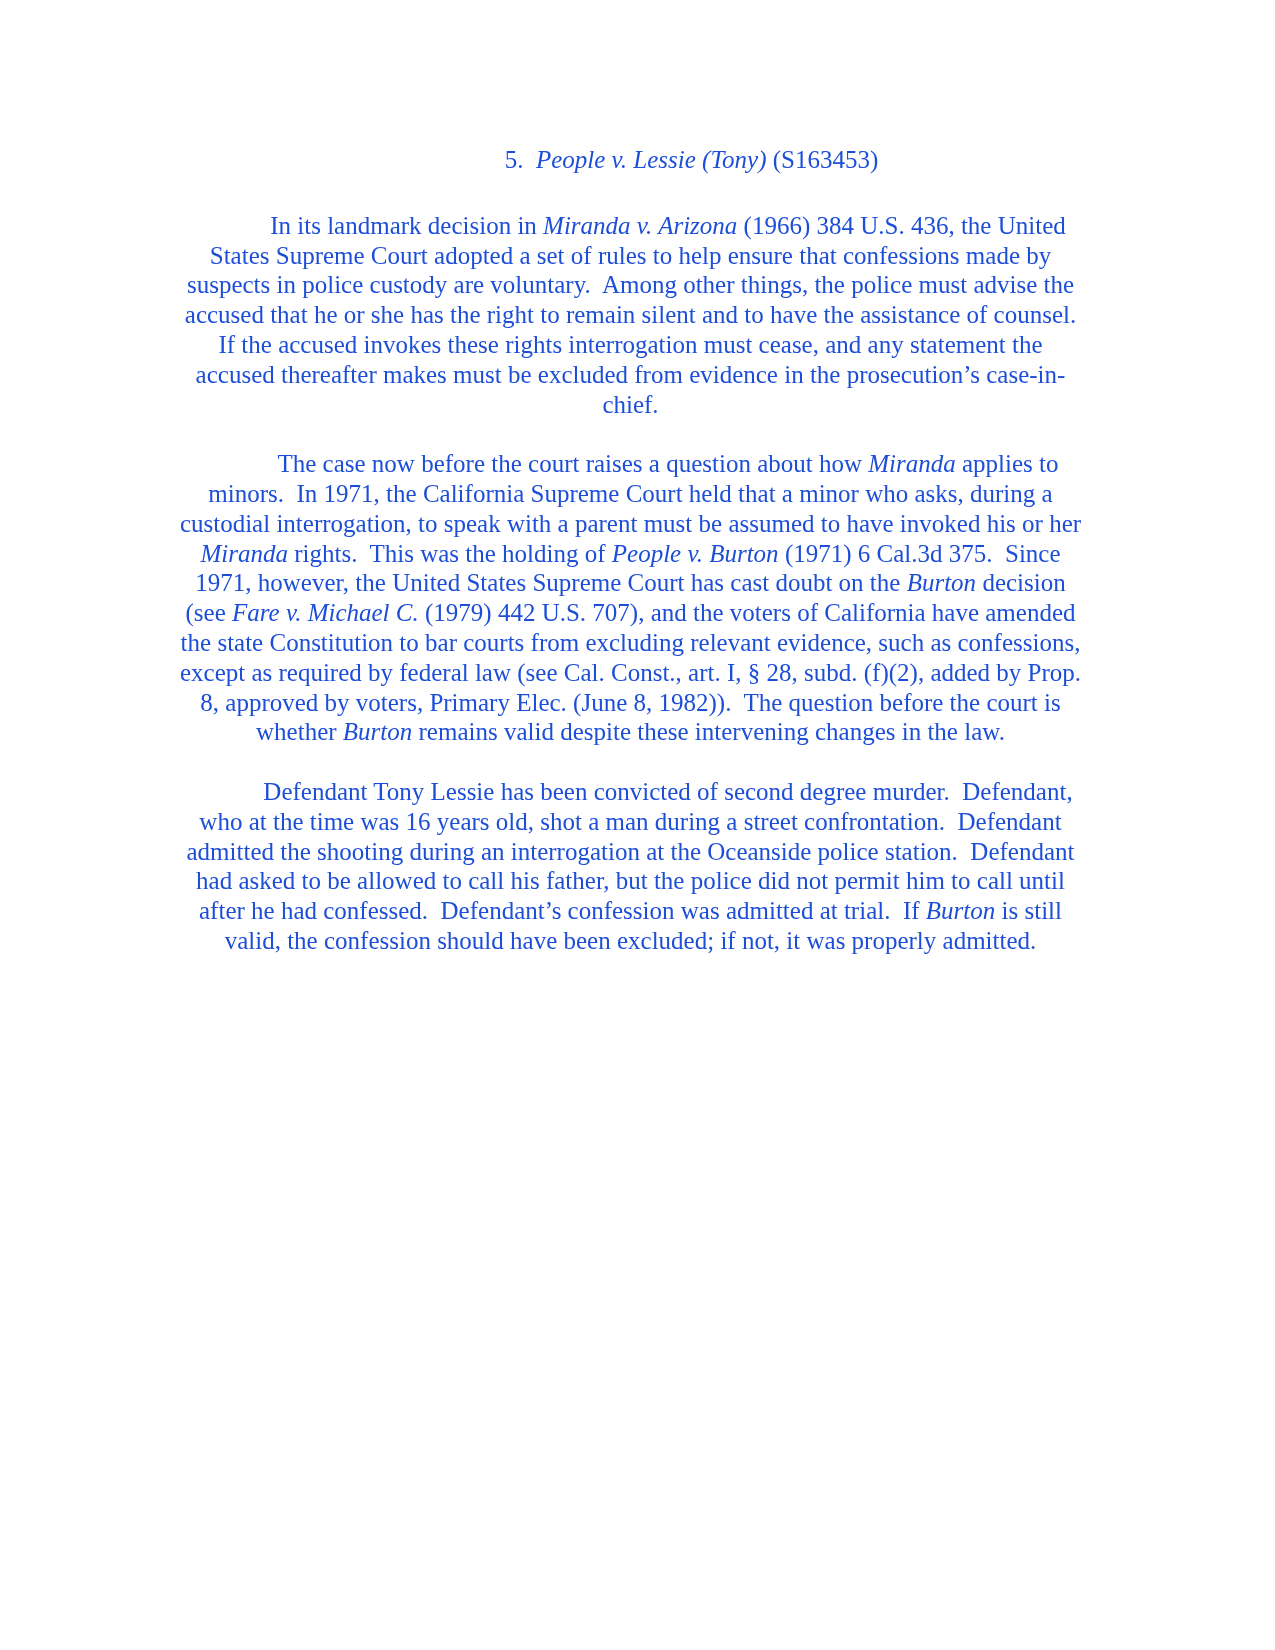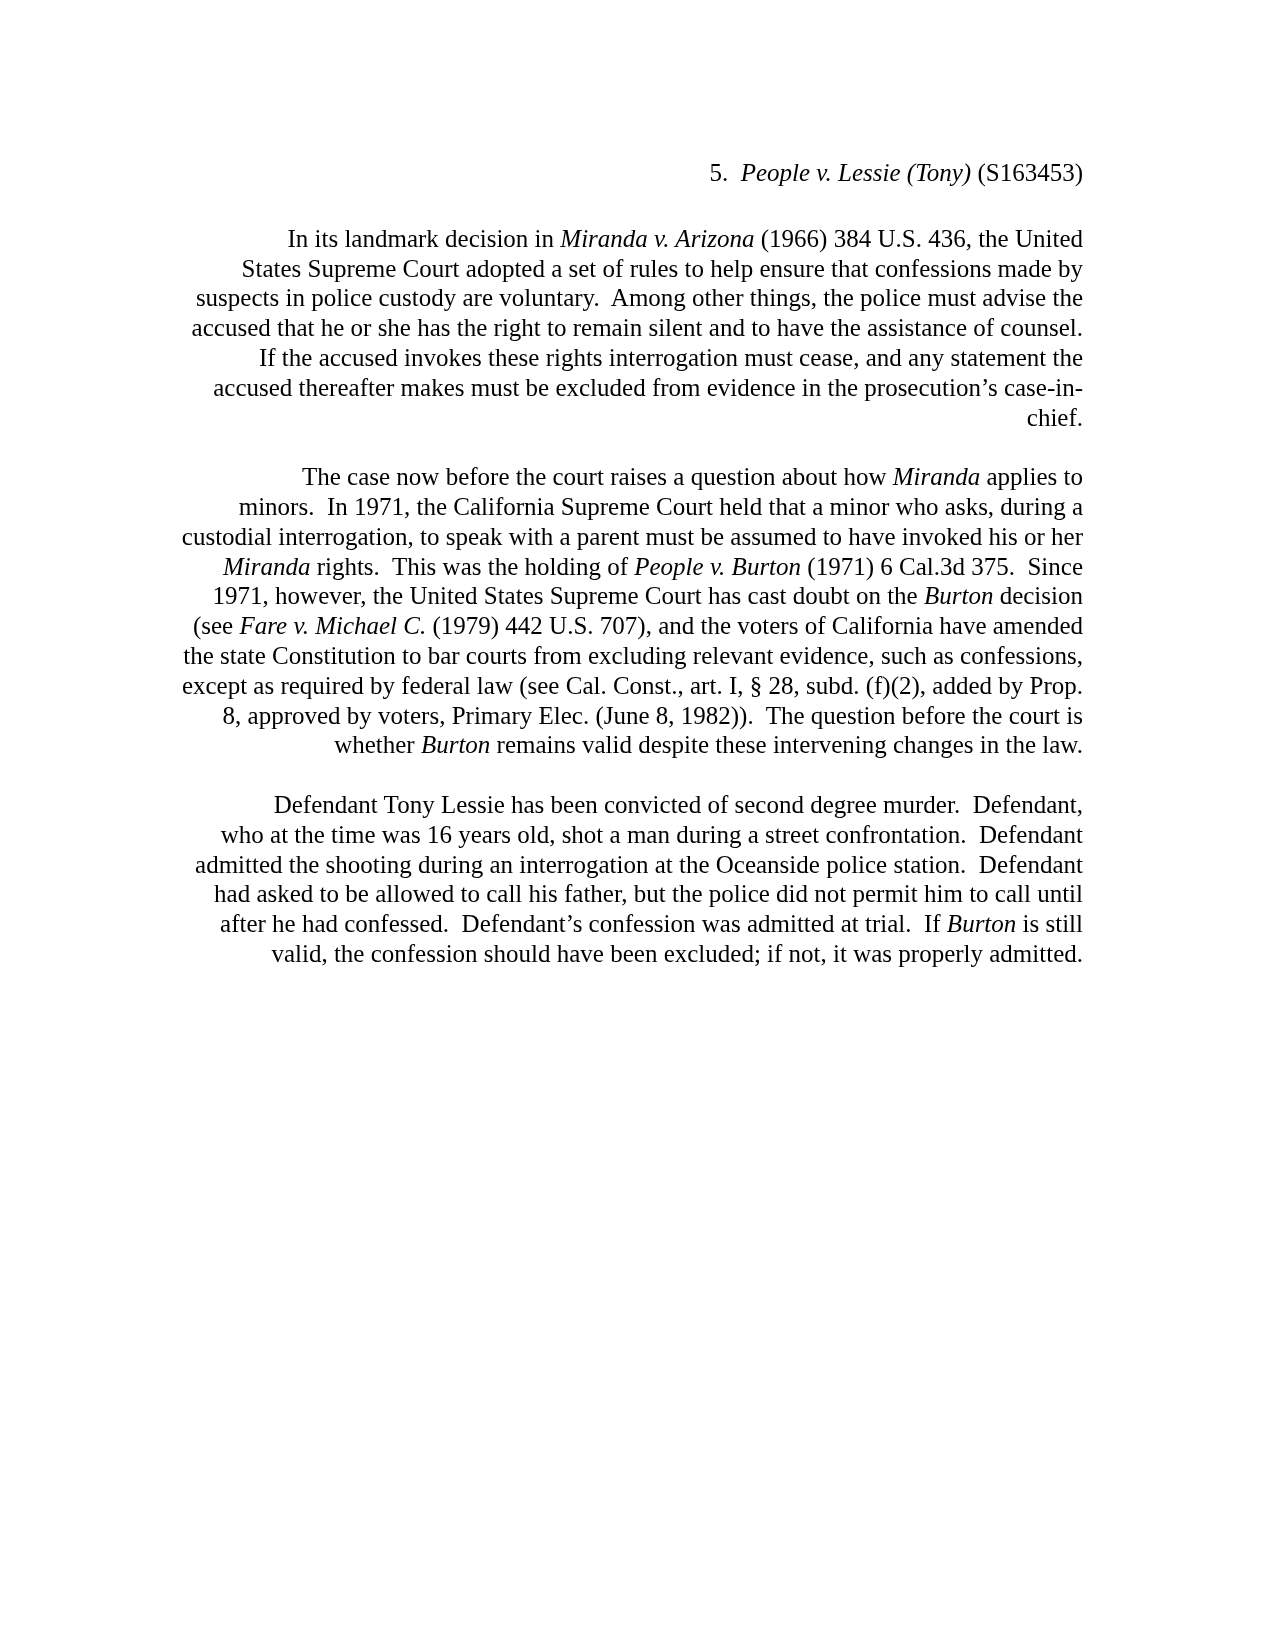--- a/index.html
+++ b/index.html
@@ -10,27 +10,27 @@
   .page {
     position: relative;
     width: 1275px;
     height: 1650px;
     background: #ffffff;
     overflow: hidden;
   }
   .textblock {
     position: absolute;
     left: 178px;
-    top: 158px;
+    top: 145px;
     width: 905px;
     font-family: "Liberation Serif", "DejaVu Serif", serif;
     font-size: 25px;
     line-height: 29.8px;
-    color: #000000;
-    text-align: right;
+    color: #1d4ed8;
+    text-align: center;
   }
   .heading {
     margin: 0 0 36px 122px;
     white-space: pre-wrap;
   }
   .para {
     margin: 0 0 29.8px 0;
     text-indent: 75px;
     white-space: pre-wrap;
   }

